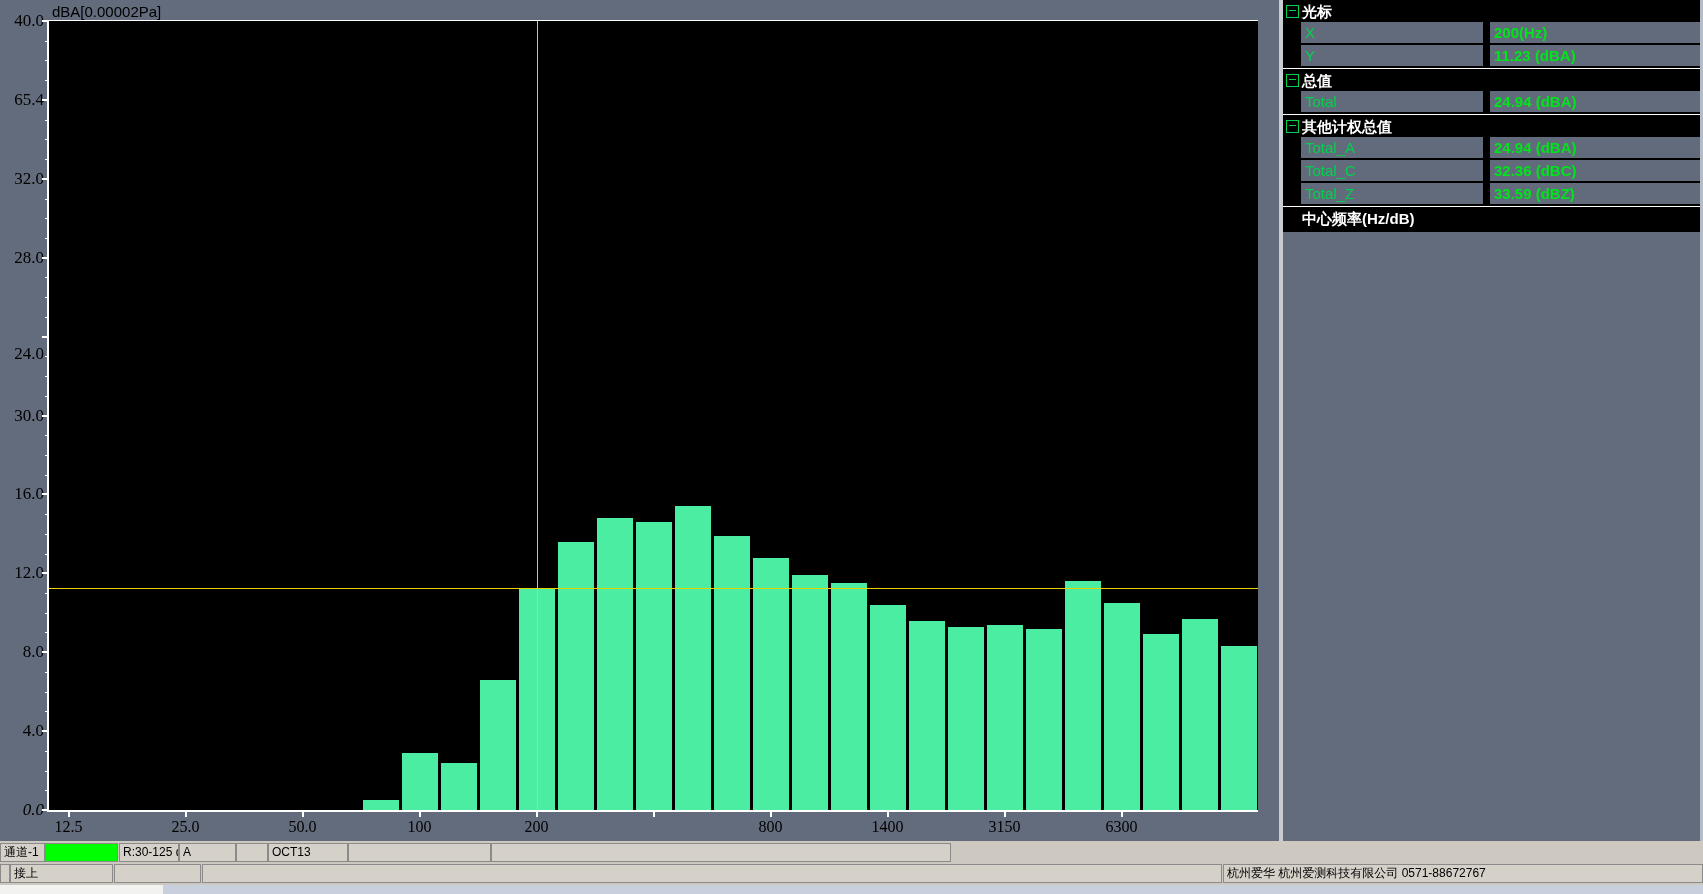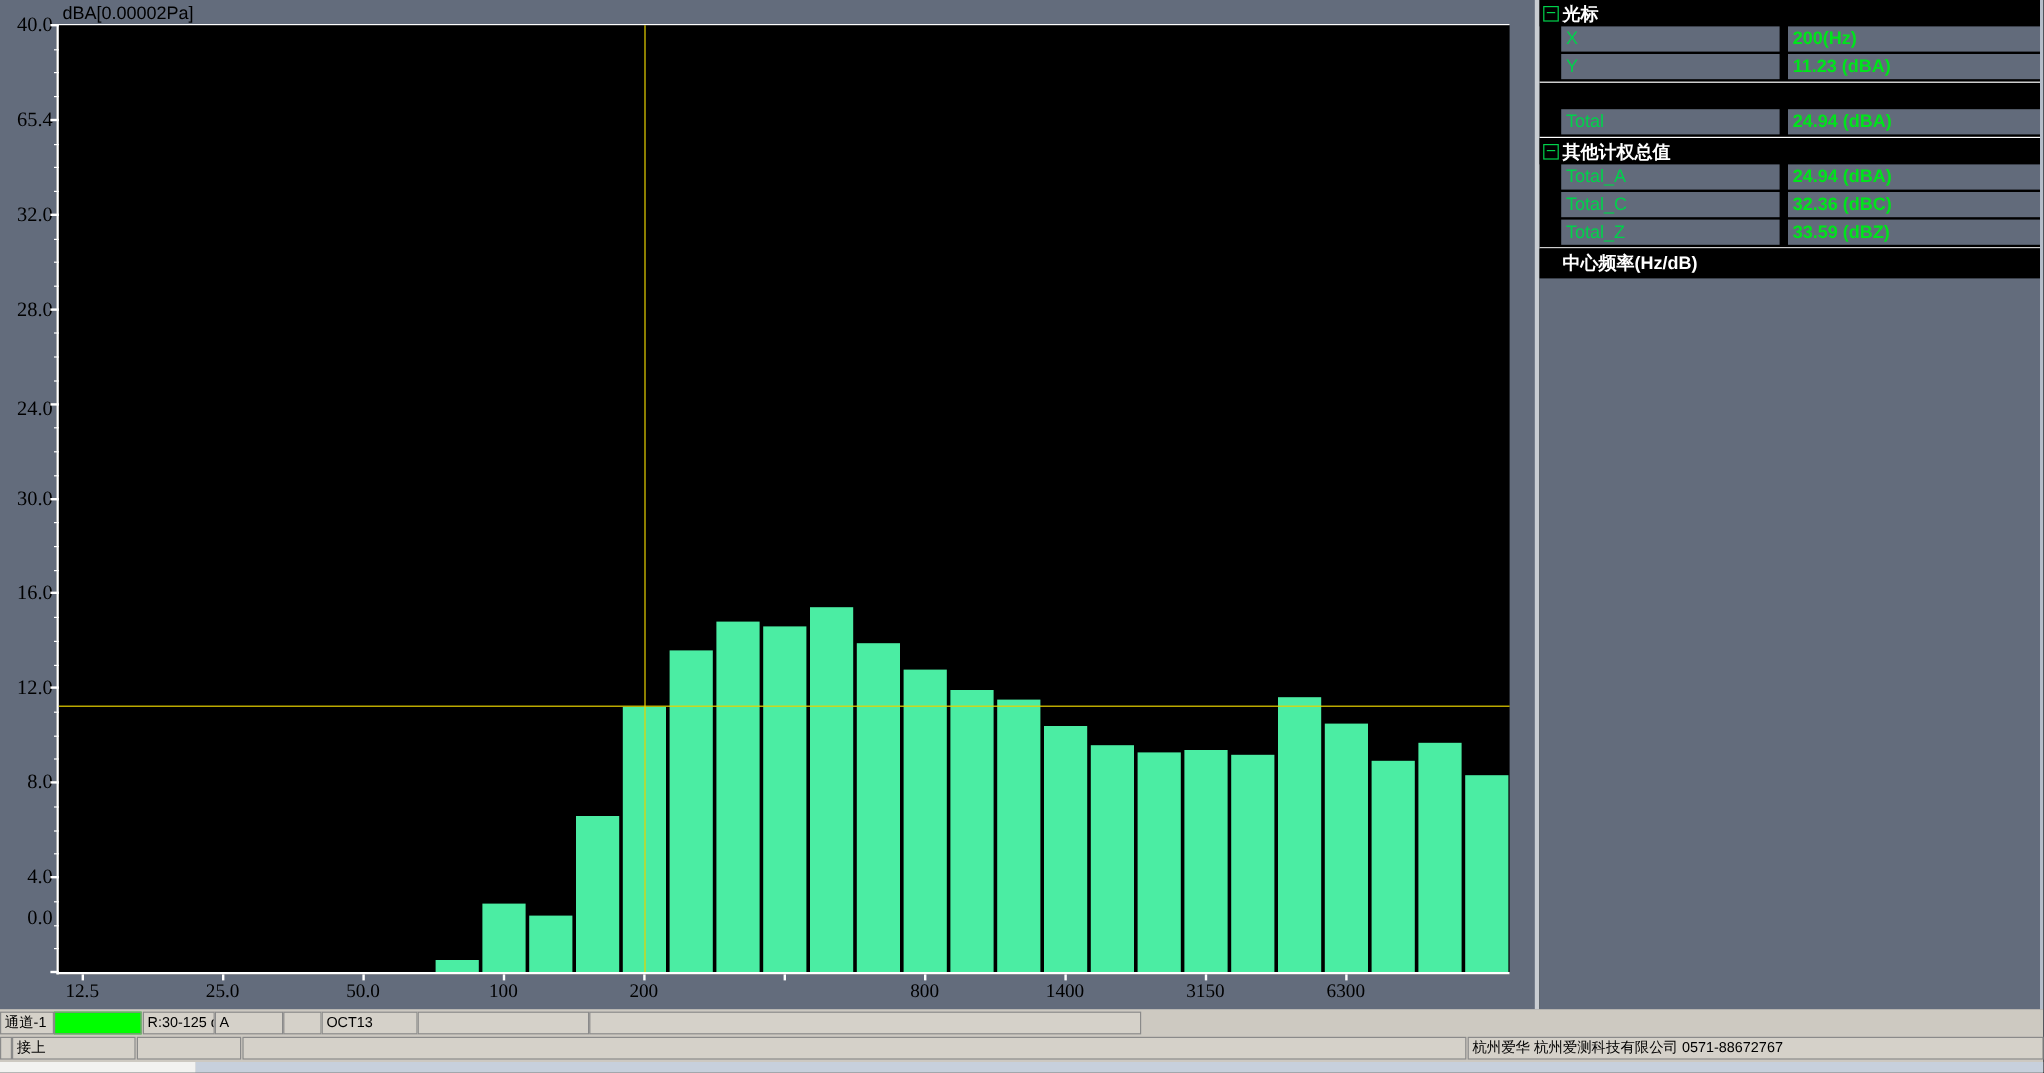--- a/index.html
+++ b/index.html
@@ -79,33 +79,33 @@
       </div>
     <div id="yAxis">
         <div class="ylabel" style="left: 0px; top: 12px;">40.0</div>
         <div class="ytick" style="left: 42px; top: 20px; width: 7px; height: 2px;"></div>
         <div class="ylabel" style="left: 0px; top: 90.9px;">65.4</div>
         <div class="ytick" style="left: 42px; top: 98.9px; width: 7px; height: 2px;"></div>
         <div class="ylabel" style="left: 0px; top: 169.8px;">32.0</div>
         <div class="ytick" style="left: 42px; top: 177.8px; width: 7px; height: 2px;"></div>
         <div class="ylabel" style="left: 0px; top: 248.7px;">28.0</div>
         <div class="ytick" style="left: 42px; top: 256.7px; width: 7px; height: 2px;"></div>
-        <div class="ylabel" style="left: 0px; top: 332px;">24.0</div>
+        <div class="ylabel" style="left: 0px; top: 345px;">24.0</div>
         <div class="ytick" style="left: 42px; top: 335.6px; width: 7px; height: 2px;"></div>
         <div class="ylabel" style="left: 0px; top: 406.5px;">30.0</div>
         <div class="ytick" style="left: 42px; top: 414.5px; width: 7px; height: 2px;"></div>
         <div class="ylabel" style="left: 0px; top: 485.4px;">16.0</div>
         <div class="ytick" style="left: 42px; top: 493.4px; width: 7px; height: 2px;"></div>
         <div class="ylabel" style="left: 0px; top: 564.3px;">12.0</div>
         <div class="ytick" style="left: 42px; top: 572.3px; width: 7px; height: 2px;"></div>
         <div class="ylabel" style="left: 0px; top: 643.2px;">8.0</div>
         <div class="ytick" style="left: 42px; top: 651.2px; width: 7px; height: 2px;"></div>
         <div class="ylabel" style="left: 0px; top: 722.1px;">4.0</div>
         <div class="ytick" style="left: 42px; top: 730.1px; width: 7px; height: 2px;"></div>
-        <div class="ylabel" style="left: 0px; top: 756px;">0.0</div>
+        <div class="ylabel" style="left: 0px; top: 801px; font-style: italic;">0.0</div>
         <div class="ytick" style="left: 42px; top: 809px; width: 7px; height: 2px;"></div>
         <div class="ytick" style="left: 45px; top: 40.725px; width: 4px; height: 1px;"></div>
         <div class="ytick" style="left: 45px; top: 60.45px; width: 4px; height: 1px;"></div>
         <div class="ytick" style="left: 45px; top: 80.175px; width: 4px; height: 1px;"></div>
         <div class="ytick" style="left: 45px; top: 119.625px; width: 4px; height: 1px;"></div>
         <div class="ytick" style="left: 45px; top: 139.35px; width: 4px; height: 1px;"></div>
         <div class="ytick" style="left: 45px; top: 159.075px; width: 4px; height: 1px;"></div>
         <div class="ytick" style="left: 45px; top: 198.525px; width: 4px; height: 1px;"></div>
         <div class="ytick" style="left: 45px; top: 218.25px; width: 4px; height: 1px;"></div>
         <div class="ytick" style="left: 45px; top: 237.975px; width: 4px; height: 1px;"></div>
@@ -159,20 +159,24 @@
   <div class="right-panel" id="panel">
       <div class="p-header" style="top: 0px; height: 22px;">
         <div class="expand-box"></div>
         <span class="htext">光标</span>
       </div>
       <div class="p-cell-label" style="top: 22px; height: 21px;">X</div>
       <div class="p-cell-value" style="top: 22px; height: 21px;">200(Hz)</div>
       <div class="p-cell-label" style="top: 45px; height: 21px;">Y</div>
       <div class="p-cell-value" style="top: 45px; height: 21px;">11.23 (dBA)</div>
       <div class="p-sep" style="top: 68px;"></div>
+      <div class="p-header" style="top: 69px; height: 22px;">
+        <div class="expand-box"></div>
+        <span class="htext">总值</span>
+      </div>
       <div class="p-cell-label" style="top: 91px; height: 21px;">Total</div>
       <div class="p-cell-value" style="top: 91px; height: 21px;">24.94 (dBA)</div>
       <div class="p-sep" style="top: 114px;"></div>
       <div class="p-header" style="top: 115px; height: 22px;">
         <div class="expand-box"></div>
         <span class="htext">其他计权总值</span>
       </div>
       <div class="p-cell-label" style="top: 137px; height: 21px;">Total_A</div>
       <div class="p-cell-value" style="top: 137px; height: 21px;">24.94 (dBA)</div>
       <div class="p-cell-label" style="top: 160px; height: 21px;">Total_C</div>

